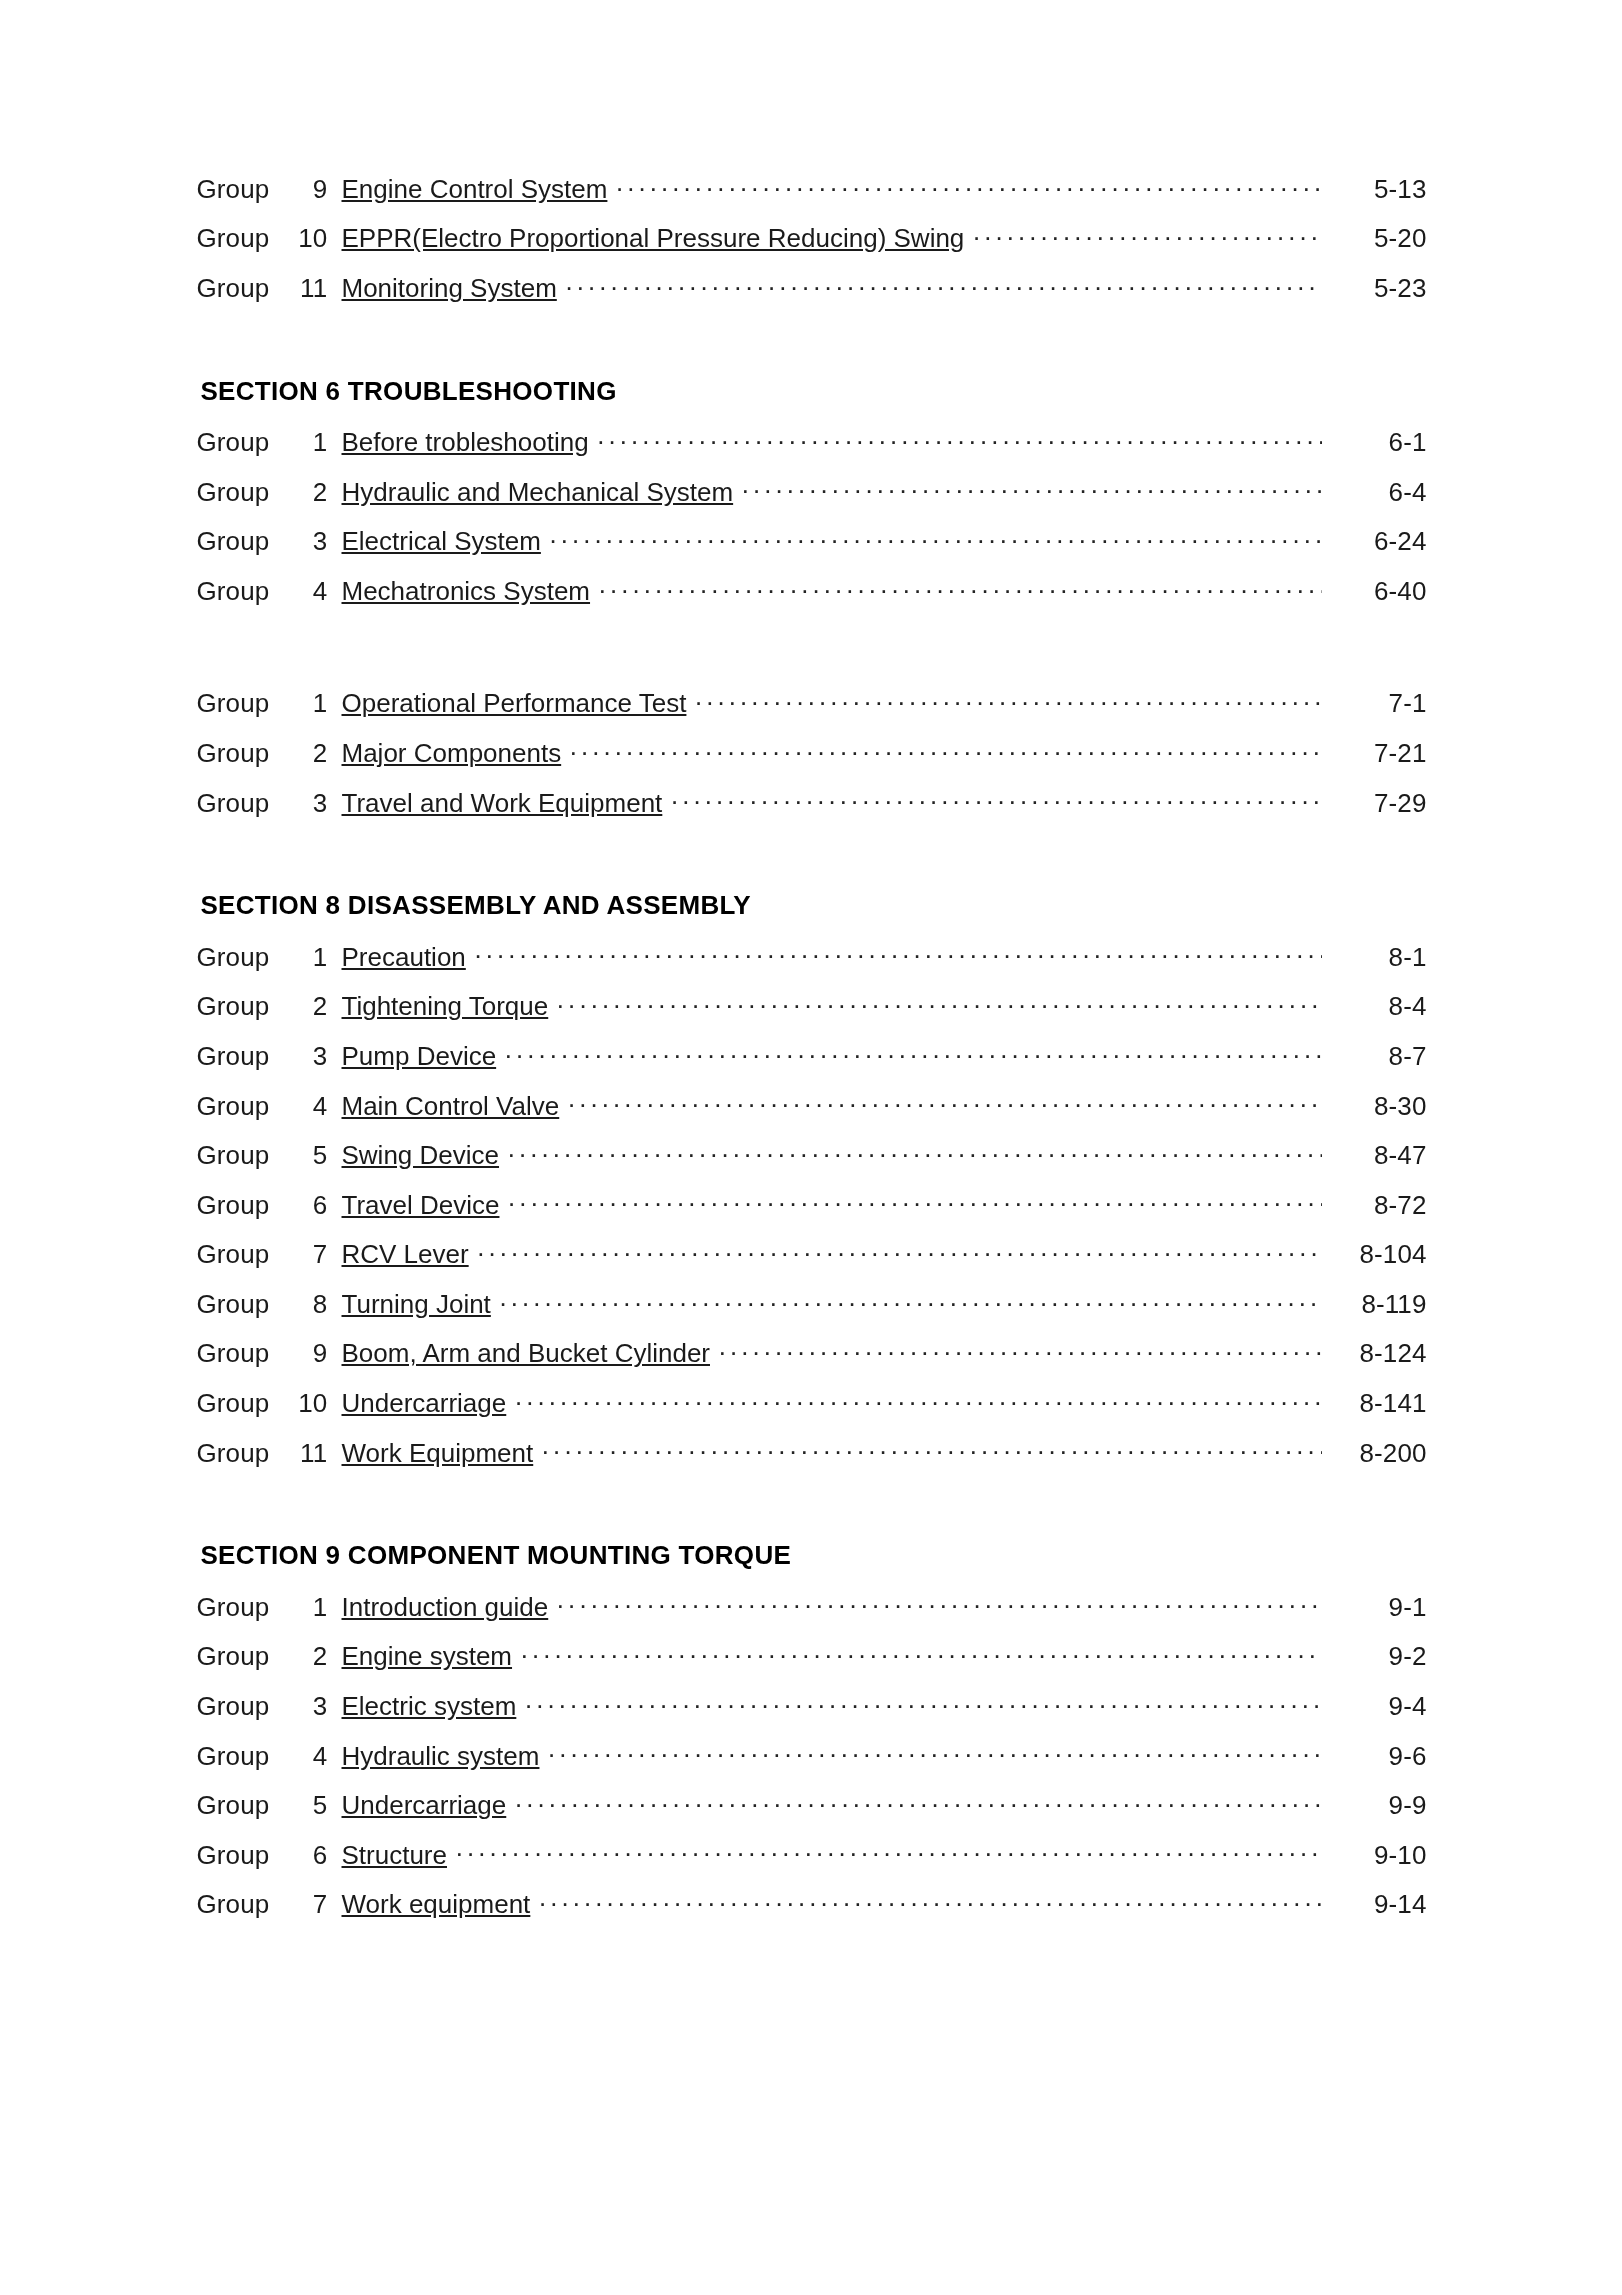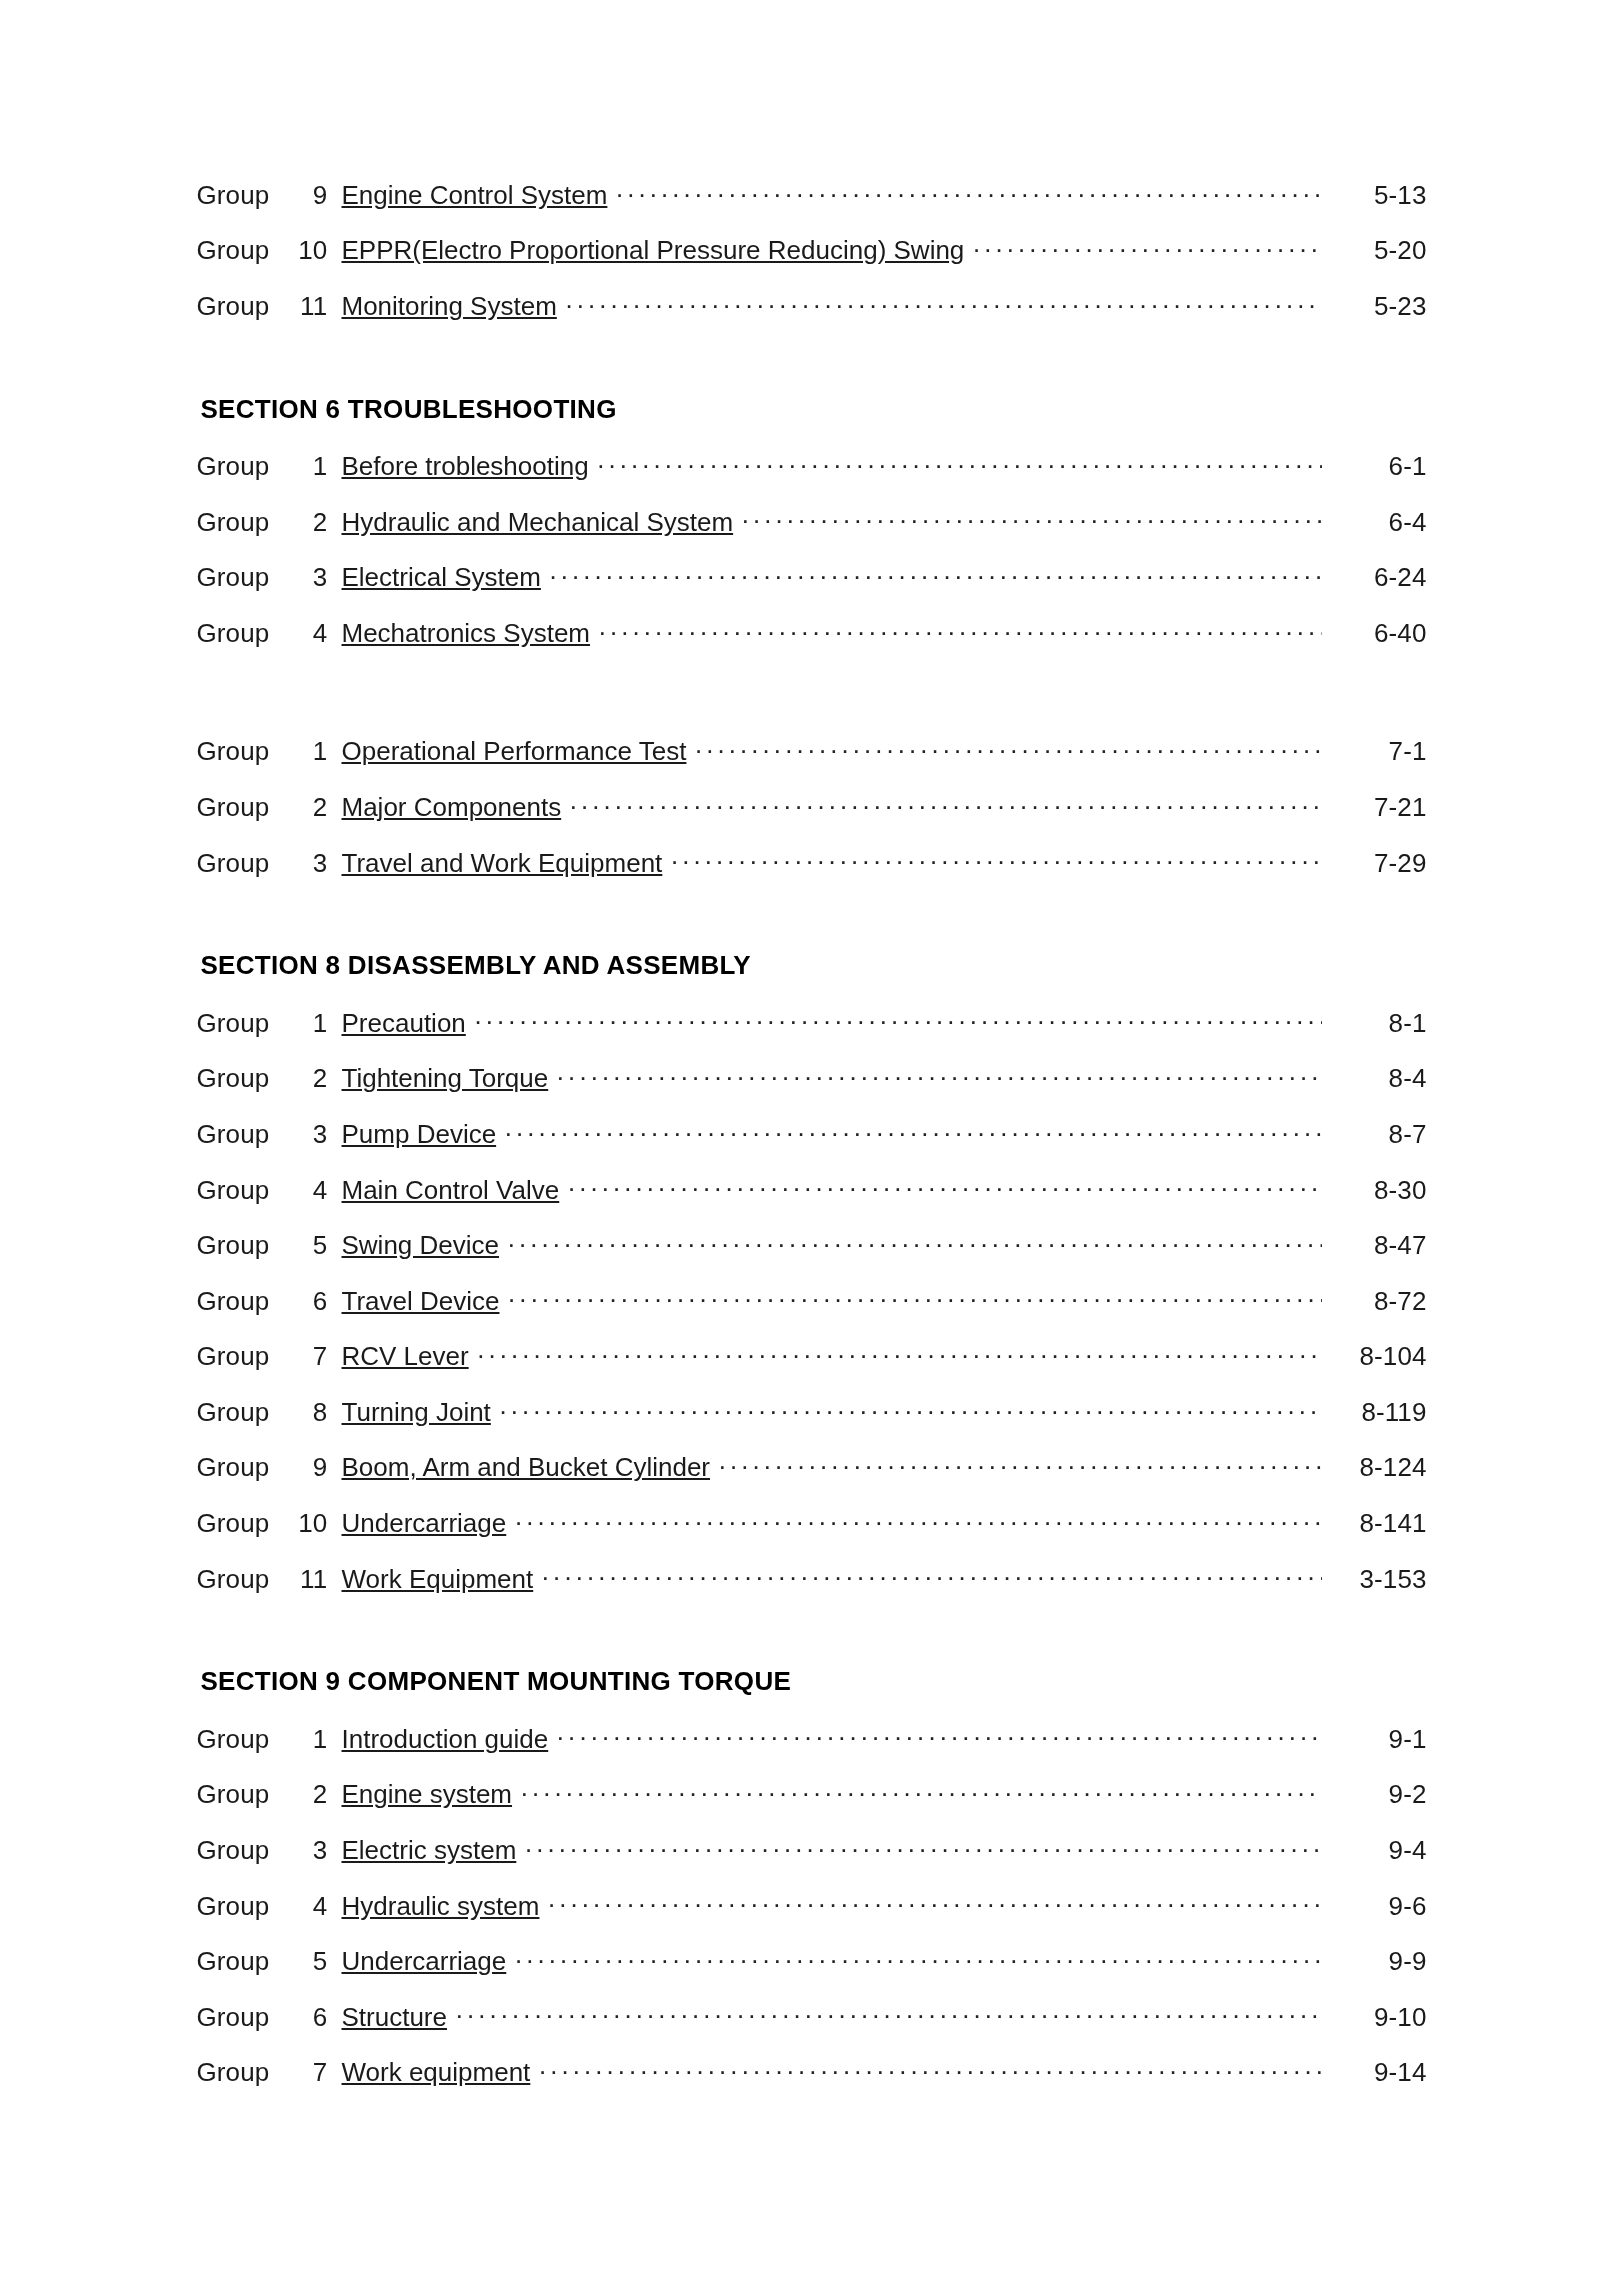--- a/index.html
+++ b/index.html
@@ -43,21 +43,20 @@
     padding: 11.8px 0;
     color: #1a1a1a;
     white-space: nowrap;
   }
 
   .entry .grp {
     display: inline-block;
     width: 98px;
     flex: 0 0 98px;
     letter-spacing: 0.1px;
-    margin-top: 6px;
   }
 
   .entry .num {
     display: inline-block;
     width: 47px;
     flex: 0 0 47px;
     text-align: right;
     padding-right: 14.4px;
     box-sizing: border-box;
   }
@@ -268,21 +267,21 @@
               <span class="num">10</span>
               <span class="title">Undercarriage</span>
               <span class="leader">····································································································································································································</span>
               <span class="page-no">8-141</span>
             </li>
             <li class="entry">
               <span class="grp">Group</span>
               <span class="num">11</span>
               <span class="title">Work Equipment</span>
               <span class="leader">····································································································································································································</span>
-              <span class="page-no">3-153</span>
+              <span class="page-no">8-200</span>
             </li>
           </ul>
         </div>
         <div class="section-block">
           <div class="section-heading">SECTION 9  COMPONENT MOUNTING TORQUE</div>
           <ul class="entry-list">
             <li class="entry">
               <span class="grp">Group</span>
               <span class="num">1</span>
               <span class="title">Introduction guide</span>

